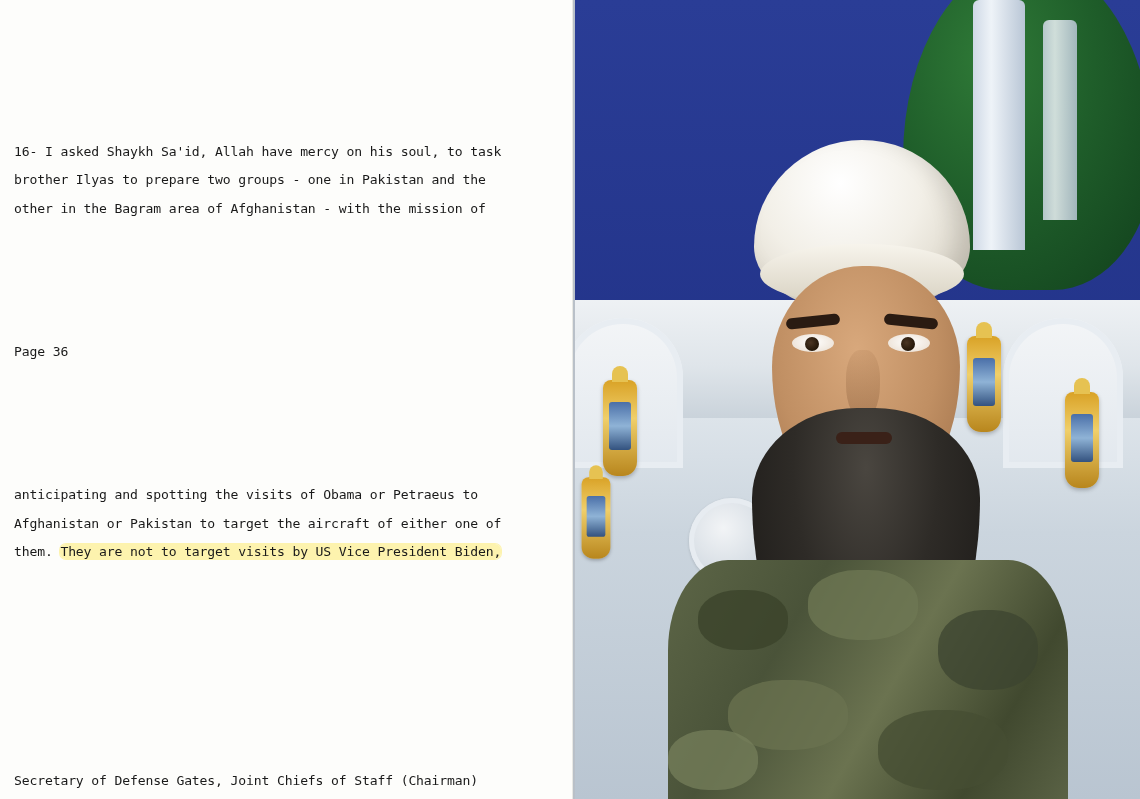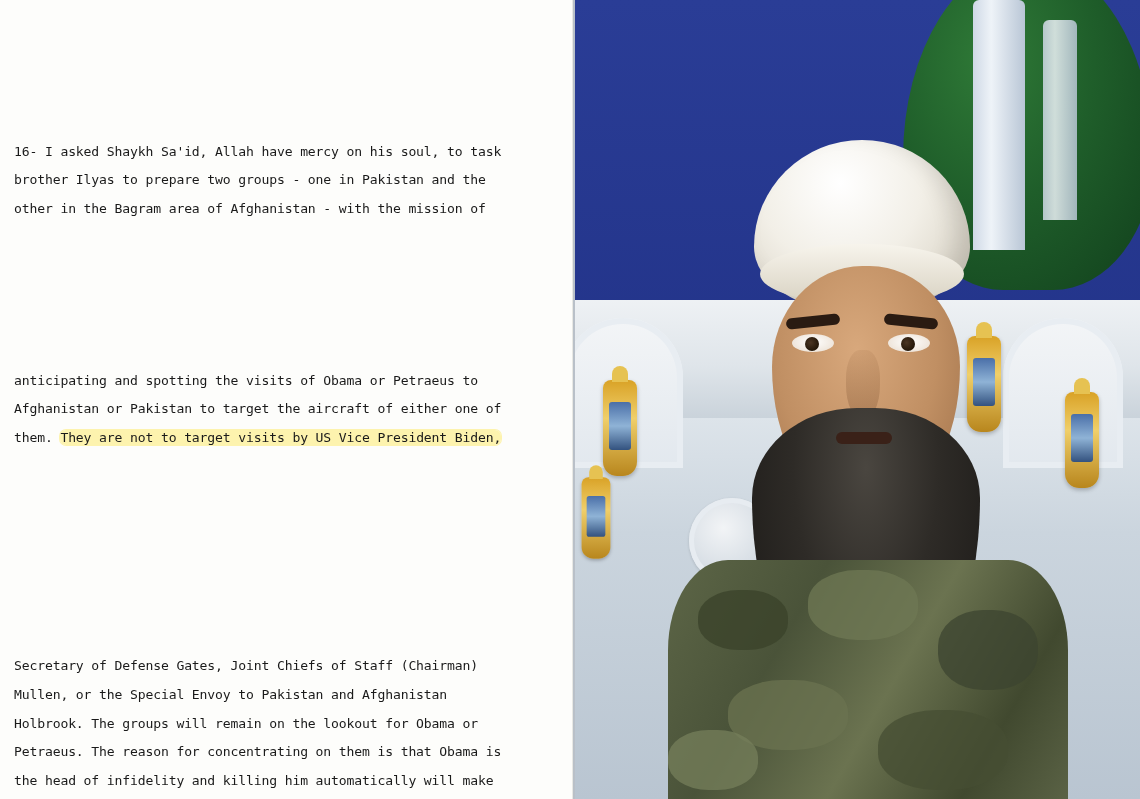--- a/index.html
+++ b/index.html
@@ -295,20 +295,21 @@
 
 <div class="page">
 
   <div class="doc-pane">
     <div class="doc-text">
 
       <div class="para"><span>16- I asked Shaykh Sa'id, Allah have mercy on his soul, to task
 brother Ilyas to prepare two groups - one in Pakistan and the
 other in the Bagram area of Afghanistan - with the mission of</span></div>
 
+      <div class="para"><span>Page 36</span></div>
 
       <div class="para"><span>anticipating and spotting the visits of Obama or Petraeus to
 Afghanistan or Pakistan to target the aircraft of either one of
 them. </span><span class="hl">They are not to target visits by US Vice President Biden,</span></div>
 
       <div class="gap-large"></div>
 
       <div class="para"><span>Secretary of Defense Gates, Joint Chiefs of Staff (Chairman)
 Mullen, or the Special Envoy to Pakistan and Afghanistan
 Holbrook. The groups will remain on the lookout for Obama or

